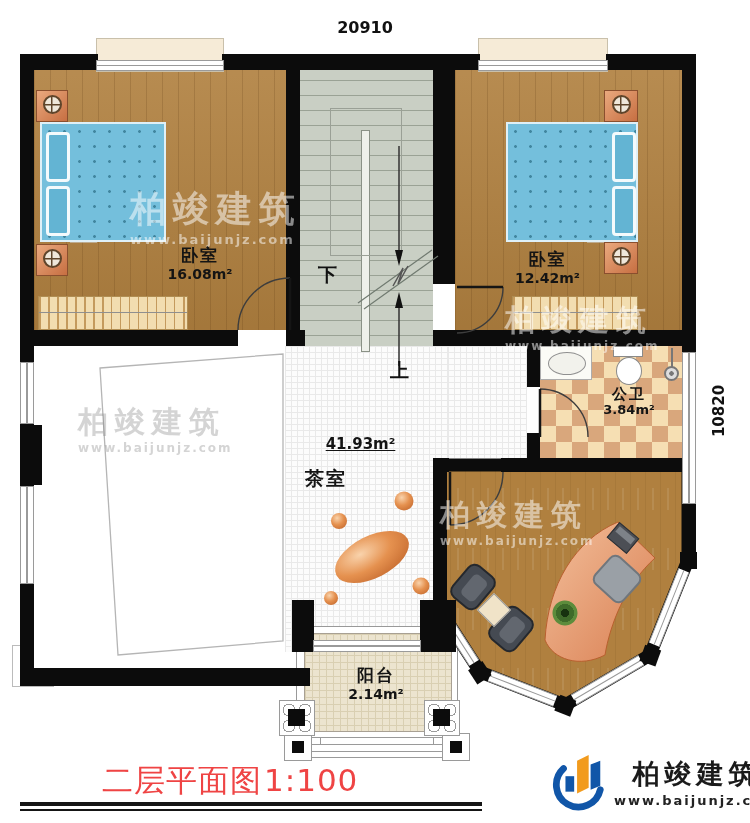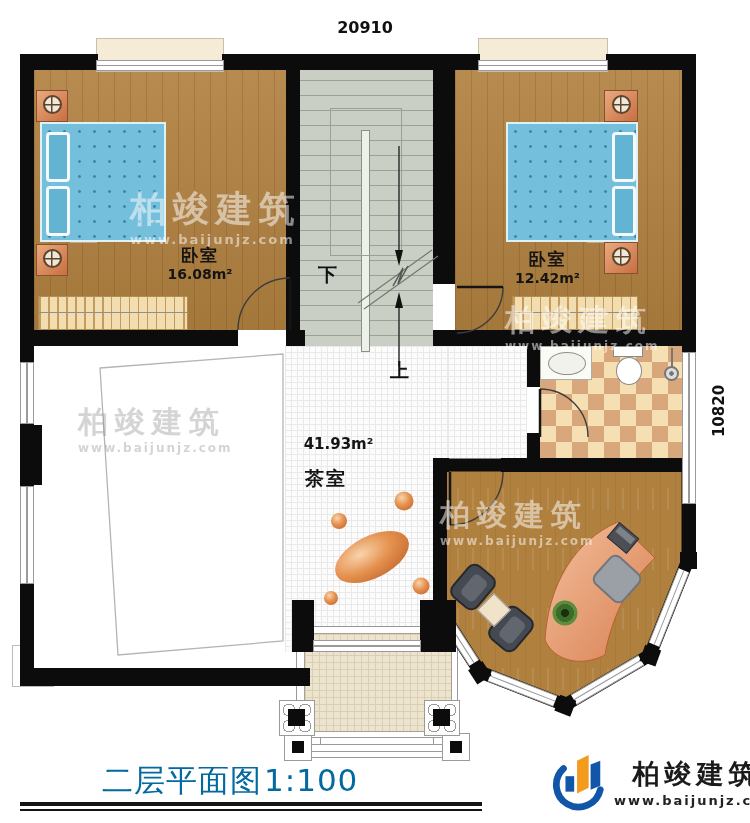--- a/index.html
+++ b/index.html
@@ -73,21 +73,21 @@
   .wm{position:absolute;text-align:left;z-index:60;pointer-events:none;white-space:nowrap;}
   .wm .n{font-weight:bold;letter-spacing:7px;}
   .wm .u{font-weight:bold;letter-spacing:2px;margin-top:-2px;}
   .wm-white{color:rgba(255,255,255,.52);}
   .wm-gray{color:rgba(125,125,125,.33);}
   .wm1 .n{font-size:36px;} .wm1 .u{font-size:13px;}
   .wm2 .n,.wm4 .n,.wm3 .n{font-size:30px;} .wm2 .u,.wm4 .u,.wm3 .u{font-size:12px;}
   svg.layer{position:absolute;left:0;top:0;z-index:10;}
   svg.deco{z-index:55;}
   
-  .f-title{position:absolute;left:102px;top:760px;font-size:31px;color:#0369a1;z-index:80;letter-spacing:1px;}
+  .f-title{position:absolute;left:102px;top:760px;font-size:31px;color:#ef4444;z-index:80;letter-spacing:1px;}
   .f-scale{margin-left:2px;}
   .uline1{position:absolute;left:20px;top:802px;width:462px;height:3.5px;background:#151515;z-index:80;}
   .uline2{position:absolute;left:20px;top:809px;width:462px;height:1.5px;background:#151515;z-index:80;}
   .specs{position:absolute;left:344px;top:763px;font-size:14px;color:#111;z-index:80;font-weight:500;}
   .specs div{margin-bottom:7px;}
   .brandbox{position:absolute;left:550px;top:753px;z-index:80;display:flex;align-items:center;}
   .brandtxt{margin-left:6px;text-align:center;}
   .brandname{font-size:27px;font-weight:bold;color:#1a1a1a;letter-spacing:5px;}
   .brandurl{font-size:13px;font-weight:bold;color:#222;letter-spacing:2px;margin-top:1px;}
 </style>
@@ -288,25 +288,33 @@
   </svg>
 
   <div class="room-label" style="left:130px;top:246px;width:140px;">
     <div class="rname">卧室</div>
     <div class="rarea">16.08m²</div>
   </div>
   <div class="room-label" style="left:480px;top:250px;width:135px;">
     <div class="rname">卧室</div>
     <div class="rarea">12.42m²</div>
   </div>
-  <div class="room-label" style="left:296px;top:436px;width:85px;">
+  <div class="room-label" style="left:588px;top:386px;width:82px;">
+    <div class="rname" style="font-size:15px;">公卫</div>
+    <div class="rarea" style="font-size:13px;">3.84m²</div>
+  </div>
+  <div class="room-label" style="left:318px;top:436px;width:85px;text-decoration:underline;">
     <div class="rarea" style="font-size:15px;">41.93m²</div>
   </div>
   <div class="room-label" style="left:294px;top:468px;width:64px;">
     <div class="rname" style="font-size:19px;">茶室</div>
+  </div>
+  <div class="room-label" style="left:330px;top:666px;width:92px;">
+    <div class="rname">阳台</div>
+    <div class="rarea">2.14m²</div>
   </div>
   <div class="stair-label" style="left:318px;top:262px;">下</div>
   <div class="stair-label" style="left:390px;top:358px;">上</div>
 
   <div class="wm wm1 wm-white" style="left:130px;top:185px;">
     <div class="n">柏竣建筑</div>
     <div class="u">www.baijunjz.com</div>
   </div>
   <div class="wm wm2 wm-white" style="left:505px;top:300px;">
     <div class="n">柏竣建筑</div>

